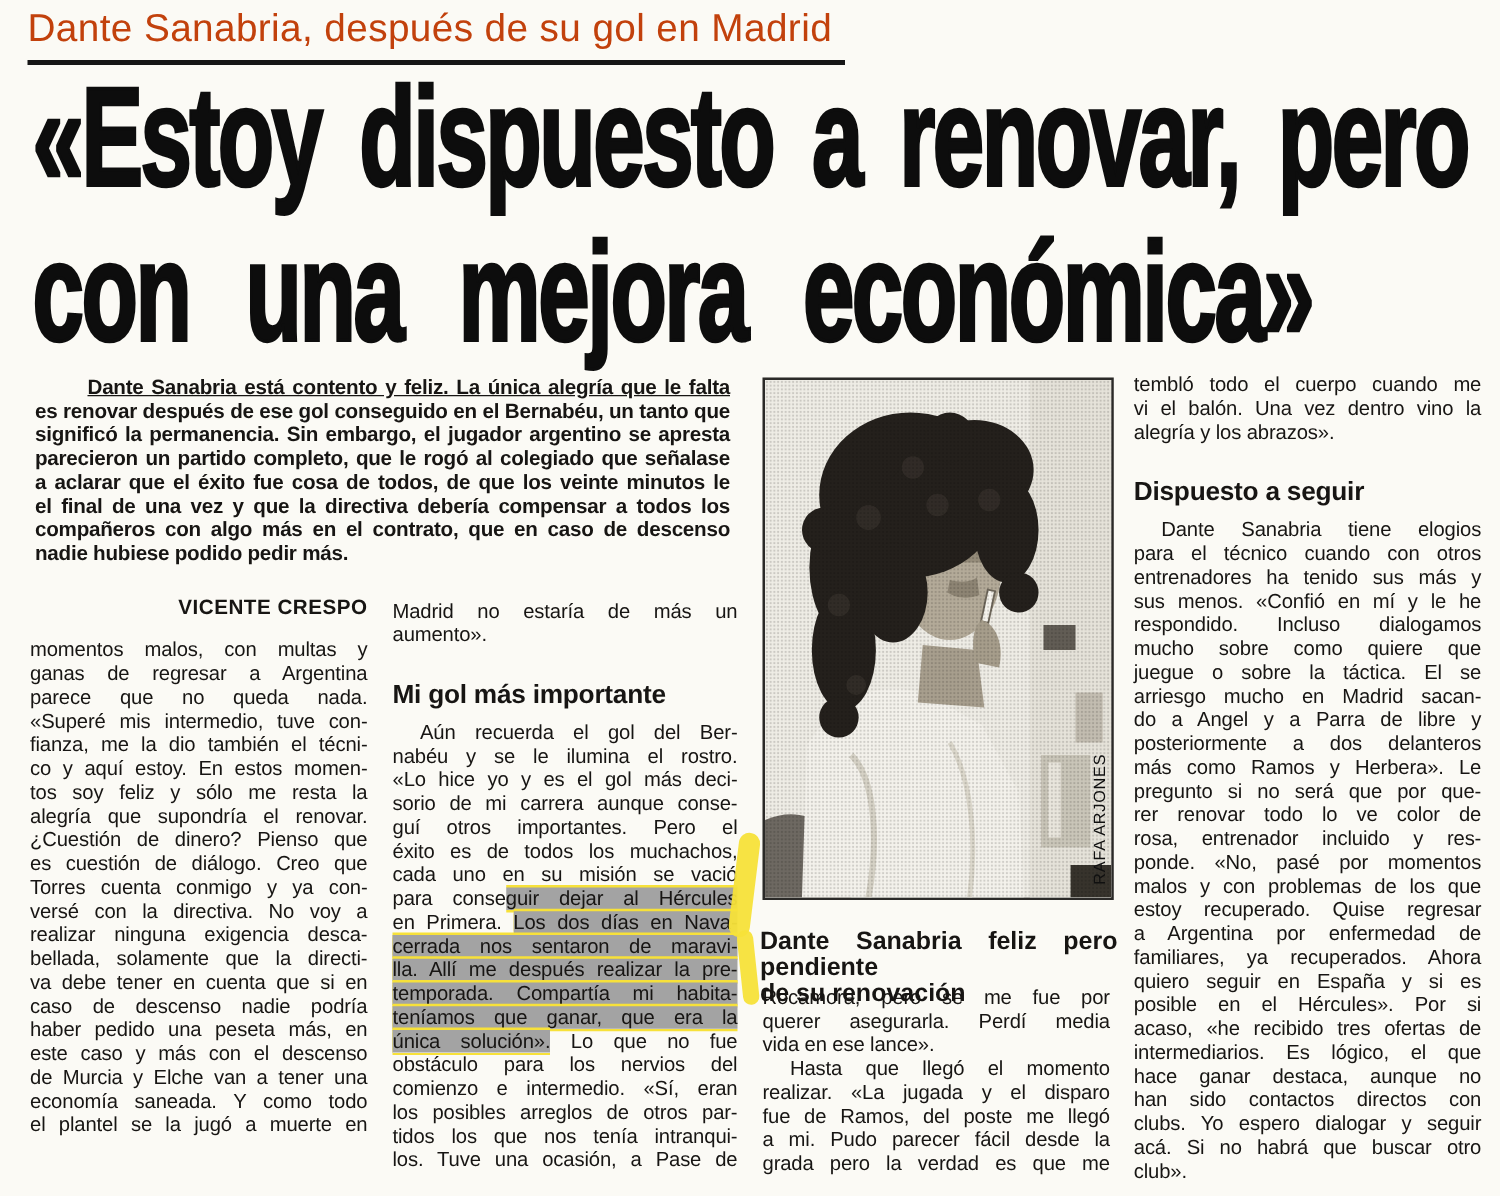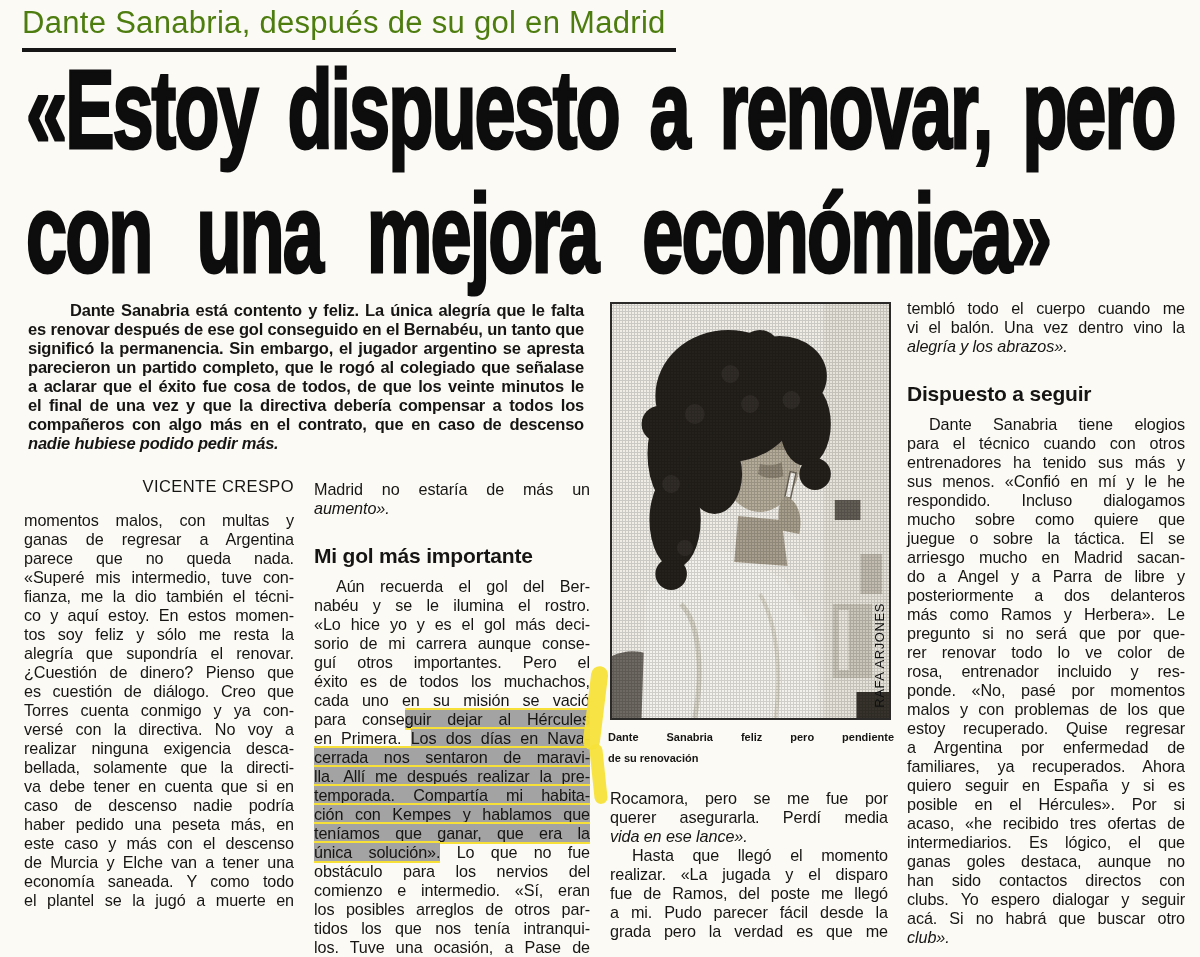--- a/index.html
+++ b/index.html
@@ -5,67 +5,67 @@
   html,body { margin:0; padding:0; background:#ffffff; }
   .page {
     position:relative; width:1200px; height:957px; overflow:hidden;
     background:#fbfaf5;
     font-family:"Liberation Sans","DejaVu Sans",sans-serif;
     color:#171513;
   }
   
   .kicker {
     position:absolute; left:22px; top:5px;
-    font-size:31px; letter-spacing:.3px; color:#4d7c0f;
+    font-size:31px; letter-spacing:.3px; color:#c2410c;
     border-bottom:4px solid #161616; padding:0 10px 7px 0;
     white-space:nowrap;
   }
   
   .headline {
     position:absolute; left:26px; top:48px; width:1740px;
     transform:scaleX(0.66); transform-origin:0 0;
     font-weight:700; color:#0d0d0d;
     -webkit-text-stroke:3px #0d0d0d;
     font-size:112px; letter-spacing:-3px; line-height:124px;
     white-space:nowrap;
   }
   .headline .hline1 { text-align:justify; text-align-last:justify; }
   .headline .hline2 { word-spacing:40px; }
   
   .lead { position:absolute; left:28px; top:301px; width:556px;
           font-weight:700; font-size:16.5px; line-height:18.5px; letter-spacing:-.2px; }
   .lead .bl { text-align:justify; text-align-last:justify; }
   .lead .bl.pend { text-align-last:left; }
-  .lead .bl.pind { text-indent:42px; }
+  .lead .bl.pind { text-indent:42px;text-decoration:underline; }
   
   .col { position:absolute; font-size:16.2px; line-height:19px; letter-spacing:-.1px; }
   .bl { text-align:justify; text-align-last:justify; min-height:19px; }
-  .bl.pend { text-align-last:left;font-style:italic; }
+  .bl.pend { text-align-last:left; }
   .bl.pind { text-indent:22px; }
   .subhead { font-weight:700; font-size:21px; line-height:26px; margin:25px 0 8px 0; letter-spacing:-.2px; }
-  .byline { font-weight:400; font-size:16.5px; text-align:right; letter-spacing:.4px; margin-bottom:15px; }
+  .byline { font-weight:700; font-size:16.5px; text-align:right; letter-spacing:.4px; margin-bottom:15px; }
   .hl { background:#a3a3a3; box-shadow:0 2px 0 #f7e139, 0 -2px 0 #f7e139; }
   
   .photo {
     position:absolute; left:610px; top:302px; width:281px; height:418px;
     border:2px solid #2b2a28; background:#eeece5; box-sizing:border-box;
   }
   .photo svg { display:block; width:100%; height:100%; }
   .photo .grain {
     position:absolute; inset:0; pointer-events:none;
     background-image:radial-gradient(rgba(20,18,15,.16) 1px, transparent 1.2px);
     background-size:3px 3px; mix-blend-mode:multiply;
   }
   .credit {
     position:absolute; right:2px; bottom:10px;
     writing-mode:vertical-rl; transform:rotate(180deg);
     font-size:13px; letter-spacing:.6px; color:#101010; font-weight:400;
   }
-  .caption { position:absolute; left:608px; top:727px; width:286px;
-             font-weight:700; font-size:11px; line-height:21px; }
+  .caption { position:absolute; left:608px; top:743px; width:286px;
+             font-weight:700; font-size:20px; line-height:21px; }
   .caption .c1 { text-align:justify; text-align-last:justify; }
   
   .marker-stroke { position:absolute; background:#f7e139; opacity:.95; }
   .m1 { left:587px; top:666px; width:17px; height:84px; border-radius:9px; transform:rotate(7deg); }
   .m2 { left:592px; top:744px; width:13px; height:60px; border-radius:7px; transform:rotate(-6deg); }
 </style>
 </head>
 <body>
 
 <div class="page">
@@ -122,21 +122,20 @@
       <div class="bl"><span>«Lo hice yo y es el gol más deci-</span></div>
       <div class="bl"><span>sorio de mi carrera aunque conse-</span></div>
       <div class="bl"><span>guí otros importantes. Pero el</span></div>
       <div class="bl"><span>éxito es de todos los muchachos,</span></div>
       <div class="bl"><span>cada uno en su misión se vació</span></div>
       <div class="bl"><span>para conse</span><span class="hl">guir dejar al Hércules</span></div>
       <div class="bl"><span>en Primera. </span><span class="hl">Los dos días en Nava-</span></div>
       <div class="bl"><span class="hl">cerrada nos sentaron de maravi-</span></div>
       <div class="bl"><span class="hl">lla. Allí me después realizar la pre-</span></div>
       <div class="bl"><span class="hl">temporada. Compartía mi habita-</span></div>
-      <div class="bl"><span class="hl">ción con Kempes y hablamos que</span></div>
       <div class="bl"><span class="hl">teníamos que ganar, que era la</span></div>
       <div class="bl"><span class="hl">única solución».</span><span> Lo que no fue</span></div>
       <div class="bl"><span>obstáculo para los nervios del</span></div>
       <div class="bl"><span>comienzo e intermedio. «Sí, eran</span></div>
       <div class="bl"><span>los posibles arreglos de otros par-</span></div>
       <div class="bl"><span>tidos los que nos tenía intranqui-</span></div>
       <div class="bl"><span>los. Tuve una ocasión, a Pase de</span></div>
     </div>
 
   <div class="photo">
@@ -229,21 +228,21 @@
       <div class="bl"><span>rosa, entrenador incluido y res-</span></div>
       <div class="bl"><span>ponde. «No, pasé por momentos</span></div>
       <div class="bl"><span>malos y con problemas de los que</span></div>
       <div class="bl"><span>estoy recuperado. Quise regresar</span></div>
       <div class="bl"><span>a Argentina por enfermedad de</span></div>
       <div class="bl"><span>familiares, ya recuperados. Ahora</span></div>
       <div class="bl"><span>quiero seguir en España y si es</span></div>
       <div class="bl"><span>posible en el Hércules». Por si</span></div>
       <div class="bl"><span>acaso, «he recibido tres ofertas de</span></div>
       <div class="bl"><span>intermediarios. Es lógico, el que</span></div>
-      <div class="bl"><span>ganas goles destaca, aunque no</span></div>
+      <div class="bl"><span>hace ganar destaca, aunque no</span></div>
       <div class="bl"><span>han sido contactos directos con</span></div>
       <div class="bl"><span>clubs. Yo espero dialogar y seguir</span></div>
       <div class="bl"><span>acá. Si no habrá que buscar otro</span></div>
       <div class="bl pend"><span>club».</span></div>
     </div>
 
   <div class="marker-stroke m1"></div>
   <div class="marker-stroke m2"></div>
 
 </div>

